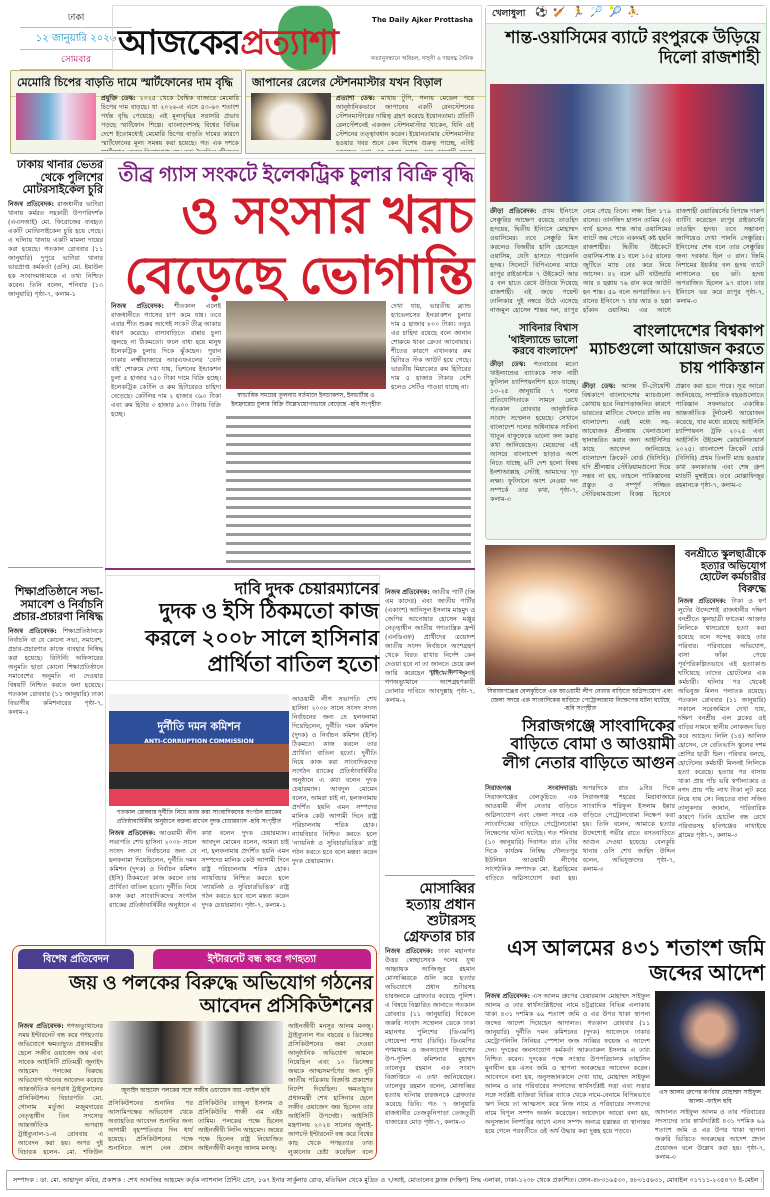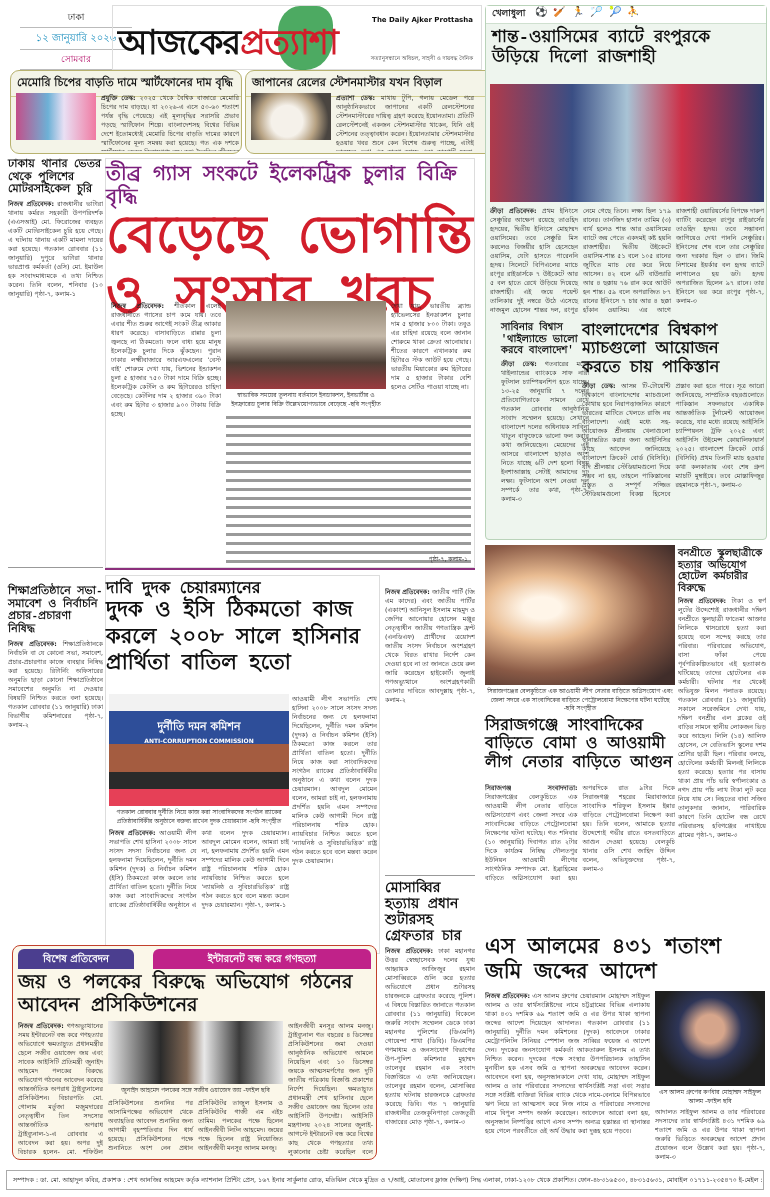--- a/index.html
+++ b/index.html
@@ -3,42 +3,42 @@
 <meta charset="utf-8">
 <style>
   * { box-sizing: border-box; margin: 0; padding: 0; }
   body { width: 770px; height: 1197px; background: #fff; font-family: "DejaVu Sans", sans-serif; color: #111; position: relative; overflow: hidden; }
   .abs { position: absolute; }
   .body-text { font-size: 6.3px; line-height: 9px; color: #222; text-align: justify; overflow: hidden; }
   .body-text b { font-weight: bold; }
   .fill-lines { background: repeating-linear-gradient(#fff 0 2px, #9a9a9a 2px 5px, #fff 5px 9px); }
   .photo { overflow: hidden; }
   .caption { font-size: 6px; line-height: 8.5px; text-align: center; color: #222; }
-  .hl { font-family: Liberation Mono, monospace; text-align: left; font-weight: bold; line-height: 1.15; }
+  .hl { font-family: Liberation Sans, sans-serif; text-align: right; font-weight: bold; line-height: 1.15; }
   .rule { background: #999; }
 
   
   .date-box { left: 20px; top: 8px; width: 112px; font-size: 9px; text-align: center; }
   .date-box div { border-bottom: 1px solid #bbb; padding: 2px 0; }
   .date-box .eng { color: #1b8fbf; font-size: 10px; }
   .date-box .day { color: #b4126a; }
   .logo { left: 112px; top: 5px; width: 370px; height: 65px; border: 1px solid #ddd; }
   .logo-main { position: absolute; left: 5px; top: 10px; font-size: 34px; font-weight: bold; letter-spacing: -1px; font-family: "DejaVu Serif", serif; }
   .logo-red { color: #d21e2b; }
   .logo-map { position: absolute; left: 165px; top: 0; width: 55px; height: 64px; background: #2e9b46; border-radius: 40% 30% 50% 40%; opacity: .85; }
   .logo-en { position: absolute; right: 8px; top: 10px; font-size: 7px; font-weight: bold; }
   .logo-tag { position: absolute; right: 8px; bottom: 6px; font-size: 5.5px; color: #333; }
 
   
   .sports { left: 485px; top: 5px; width: 282px; height: 535px; background: #eef5ee; border: 1px solid #b9d3b9; border-radius: 4px; }
   .sports-band { height: 18px; background: #fff; border-bottom: 1px solid #cfe0cf; display: flex; align-items: flex-start; gap: 10px; padding: 0 6px; font-size: 9px; }
   .sports-band .label { font-weight: bold; color: #222; }
   .sports-band .icons { color: #e07b2c; font-size: 10px; letter-spacing: 6px; }
 
-  .box { background: #f4f4e8; border: 1px solid #b8b26f; border-radius: 9px; }
+  .box { background: #f4f4e8; border: 1px solid #b8b26f; border-radius: 1px; }
   .mini-hl { font-size: 13px; font-weight: bold; padding: 3px 6px; border-bottom: 1px solid #d0cc90; }
 
   .lead-sub { color: #7b1f7c; font-size: 20px; }
   .lead-main { color: #d21e2b; font-size: 52px; line-height: 1.15; font-weight: bold; }
 
   .banner { height: 20px; border-radius: 6px 6px 0 0; color: #fff; font-size: 10px; font-weight: bold; display: flex; align-items: center; justify-content: center; }
 
   .footer { left: 6px; top: 1170px; width: 758px; height: 20px; border: 1px solid #aaa; font-size: 6.3px; display: flex; align-items: center; padding: 0 6px; white-space: nowrap; overflow: hidden; }
 </style>
 </head>
@@ -75,43 +75,43 @@
 <div class="abs" style="left:8px;top:158px;width:95px;height:400px;">
   <div class="hl" style="font-size:11px">ঢাকায় থানার ভেতর থেকে পুলিশের মোটরসাইকেল চুরি</div>
   <div class="body-text" style="height:330px;margin-top:3px;"><b>নিজস্ব প্রতিবেদক:</b> <span>রাজধানীর ভাটারা থানায় কর্মরত সহকারী উপপরিদর্শক (এএসআই) মো. ফিরোজের ব্যবহৃত একটি মোটরসাইকেল চুরি হয়ে গেছে। এ ঘটনায় থানায় একটি মামলা দায়ের করা হয়েছে। গতকাল রোববার (১১ জানুয়ারি) দুপুরে ভাটারা থানার ভারপ্রাপ্ত কর্মকর্তা (ওসি) মো. ইমাউল হক সংবাদমাধ্যমকে এ তথ্য নিশ্চিত করেন। তিনি বলেন, শনিবার (১০ জানুয়ারি)</span> <span>পৃষ্ঠা-৭, কলাম-১</span></div>
 </div>
 <div class="abs rule" style="left:8px;top:567px;width:95px;height:1px;"></div>
 <div class="abs" style="left:8px;top:585px;width:95px;height:355px;">
   <div class="hl" style="font-size:11px">শিক্ষাপ্রতিষ্ঠানে সভা-সমাবেশ ও নির্বাচনি প্রচার-প্রচারণা নিষিদ্ধ</div>
   <div class="body-text" style="height:280px;margin-top:3px;"><b>নিজস্ব প্রতিবেদক:</b> <span>শিক্ষাপ্রতিষ্ঠানকে নির্বাচনি বা যে কোনো সভা, সমাবেশ, প্রচার-প্রচারণার কাজে ব্যবহার নিষিদ্ধ করা হয়েছে। রিটার্নিং অফিসারের অনুমতি ছাড়া কোনো শিক্ষাপ্রতিষ্ঠানে সমাবেশের অনুমতি না দেওয়ার বিষয়টি নিশ্চিত করতে বলা হয়েছে। গতকাল রোববার (১১ জানুয়ারি) ঢাকা বিভাগীয় কমিশনারের</span> <span>পৃষ্ঠা-৭, কলাম-২</span></div>
 </div>
 
-<div class="abs" style="left:105px;top:158px;width:370px;height:410px;border:1px solid #ddd;">
+<div class="abs" style="left:105px;top:158px;width:370px;height:523px;border:1px solid #ddd;">
   <div class="hl lead-sub" style="margin-top:4px;">তীব্র গ্যাস সংকটে ইলেকট্রিক চুলার বিক্রি বৃদ্ধি</div>
+  <div class="hl lead-main">ও সংসার খরচ</div>
   <div class="hl lead-main">বেড়েছে ভোগান্তি</div>
-  <div class="hl lead-main">ও সংসার খরচ</div>
   <div class="body-text abs" style="left:5px;top:142px;width:110px;height:262px;"><b>নিজস্ব প্রতিবেদক:</b> <span>শীতকাল এলেই রাজধানীতে গ্যাসের চাপ কমে যায়। তবে এবার শীত শুরুর আগেই সংকট তীব্র আকার ধারণ করেছে। বাসাবাড়িতে রান্নার চুলা জ্বলছে না ঠিকমতো। ফলে বাধ্য হয়ে মানুষ ইলেকট্রিক চুলার দিকে ঝুঁকছেন। পুরান ঢাকার লক্ষ্মীবাজারে আরএফএলের 'বেস্ট বাই' শোরুমে দেখা যায়, ভিশনের ইন্ডাকশন চুলা ৫ হাজার ৭৫০ টাকা দামে বিক্রি হচ্ছে। ইলেকট্রিক কেটলি ও রুম হিটারেরও চাহিদা বেড়েছে। কেটলির দাম ২ হাজার ৩৯০ টাকা এবং রুম হিটার ৩ হাজার ৯০০ টাকায় বিক্রি হচ্ছে।</span></div>
   <div class="photo abs" style="left:120px;top:142px;width:160px;height:88px;background:linear-gradient(180deg,#8f8270,#c5b9a9 40%,#4c3e35 70%,#9a3b3f);"></div>
   <div class="caption abs" style="left:120px;top:232px;width:160px;">স্বাভাবিক সময়ের তুলনায় বর্তমানে ইনডাকশন, ইনভার্টার ও ইনফ্রারেড চুলার বিক্রি উল্লেখযোগ্যভাবে বেড়েছে -ছবি সংগৃহীত</div>
   <div class="body-text abs" style="left:285px;top:142px;width:80px;height:120px;"><span>দেখা যায়, ভারতীয় ব্র্যান্ড হ্যাভেলসের ইনডাকশন চুলার দাম ৫ হাজার ৮০০ টাকা। তবুও এর চাহিদা রয়েছে বলে জানান শোরুমে থাকা ক্রেতা আনোয়ার। শীতের কারণে এখানকার রুম হিটারও স্টক আউট হয়ে গেছে। ভারতীয় মিয়াকোর রুম হিটারের দাম ৫ হাজার টাকার বেশি হলেও সেটিও পাওয়া যাচ্ছে না।</span></div>
   <div class="body-text fill-lines abs" style="left:120px;top:255px;width:245px;height:150px;"></div>
   <div class="body-text abs" style="right:6px;bottom:4px;font-size:6px;">পৃষ্ঠা-৭, কলাম-১</div>
 </div>
 <div class="abs" style="left:105px;top:568px;width:370px;height:2px;background:#8b2f7c;"></div>
 
 <div class="abs sports">
   <div class="sports-band">
     <span class="label">খেলাধুলা</span>
     <span class="icons">⚽🏏🏃🏸🎾⛹</span>
   </div>
   <div class="hl" style="font-size:17px;padding:4px 6px;">শান্ত-ওয়াসিমের ব্যাটে রংপুরকে উড়িয়ে দিলো রাজশাহী</div>
   <div class="photo abs" style="left:4px;top:78px;width:274px;height:118px;background:linear-gradient(90deg,#b03a4b,#3a4e84 30%,#a8c3d5 50%,#cc3048 70%,#2f3b6b);"></div>
   <div class="body-text abs" style="left:4px;top:200px;width:274px;height:112px;column-count:3;column-gap:5px;"><b>ক্রীড়া প্রতিবেদক:</b> <span>প্রথম ইনিংসে সেঞ্চুরির আক্ষেপ রয়েছে তাওহিদ হৃদয়ের, দ্বিতীয় ইনিংসে মোহাম্মদ ওয়াসিমের। তবে সেঞ্চুরি মিস করলেও বিজয়ীর হাসি হেসেছেন ওয়াসিম, যেটা হাসতে পারেননি হৃদয়। সিলেটে বিপিএলের ম্যাচে রংপুর রাইডার্সকে ৭ উইকেটে আর ৫ বল হাতে রেখে উড়িয়ে দিয়েছে রাজশাহী। এই জয়ে পয়েন্ট তালিকার দুই নম্বরে উঠে এসেছে নাজমুল হোসেন শান্তর দল, রংপুর নেমে গেছে তিনে। লক্ষ্য ছিল ১৭৯ রানের। তানজিদ হাসান তামিম (৩) ব্যর্থ হলেও শান্ত আর ওয়াসিমের ব্যাটে জয় পেতে একদমই কষ্ট হয়নি রাজশাহীর। দ্বিতীয় উইকেটে ওয়াসিম-শান্ত ৫১ বলে ১০৫ রানের জুটিতে ম্যাচ বের করে নিয়ে আসেন। ৪২ বলে ৬টি বাউন্ডারি আর ৪ ছক্কায় ৭৬ রান করে আউট হন শান্ত। ৫৯ বলে অপরাজিত ৮৭ রানের ইনিংসে ৭ চার আর ৪ ছক্কা হাঁকান ওয়াসিম। এর আগে রাজশাহী ওয়ারিয়র্সের বিপক্ষে দারুণ ব্যাটিং করেছেন রংপুর রাইডার্সের তাওহিদ হৃদয়। তবে সম্ভাবনা জাগিয়েও দেখা পাননি সেঞ্চুরির। ইনিংসের শেষ বলে তার সেঞ্চুরির জন্য দরকার ছিল ৩ রান। জিমি নিশামের ইয়র্কার বল হৃদয় ব্যাটে লাগালেও হয় ডট। হৃদয় অপরাজিত ছিলেন ৯৭ রানে। তার ইনিংসে ভর করে রংপুর</span> <span>পৃষ্ঠা-৭, কলাম-৩</span></div>
 
-  <div class="abs" style="left:15px;top:316px;width:88px;height:215px;">
+  <div class="abs" style="left:4px;top:316px;width:88px;height:215px;">
     <div class="hl" style="font-size:10px">সাবিনার বিশ্বাস 'থাইল্যান্ডে ভালো করবে বাংলাদেশ'</div>
     <div class="body-text" style="height:160px;margin-top:2px;"><b>ক্রীড়া ডেস্ক:</b> <span>গতবারের মতো থাইল্যান্ডের ব্যাংককে সাফ নারী ফুটসাল চ্যাম্পিয়নশিপ হতে যাচ্ছে। ১৩-২৫ জানুয়ারি ৭ দলের প্রতিযোগিতাকে সামনে রেখে গতকাল রোববার আনুষ্ঠানিক সংবাদ সম্মেলন হয়েছে। সেখানে বাংলাদেশ দলের অধিনায়ক সাবিনা খাতুন বাফুফেকে ভালো ফল করার কথা জানিয়েছেন। মেয়েদের এই আসরে বাংলাদেশ ছাড়াও অংশ নিতে যাচ্ছে ৬টি দেশ হলো বিষয় ইনশাআল্লাহ সেটাই আমাদের দৃঢ় লক্ষ্য। ফুটসালে অংশ নেওয়া দল সম্পর্কে তার কথা,</span> <span>পৃষ্ঠা-৭, কলাম-৩</span></div>
   </div>
   <div class="abs" style="left:96px;top:316px;width:182px;height:215px;">
     <div class="hl" style="font-size:16px">বাংলাদেশের বিশ্বকাপ ম্যাচগুলো আয়োজন করতে চায় পাকিস্তান</div>
     <div class="body-text" style="height:145px;margin-top:4px;column-count:2;column-gap:5px;"><b>ক্রীড়া ডেস্ক:</b> <span>আসন্ন টি-টোয়েন্টি বিশ্বকাপে বাংলাদেশের ম্যাচগুলো কোথায় হবে নিরাপত্তাজনিত কারণে ভারতের মাটিতে খেলতে রাজি নয় বাংলাদেশ। এরই মধ্যে সহ-আয়োজক শ্রীলঙ্কায় খেলাগুলো স্থানান্তরিত করার জন্য আইসিসির কাছে আবেদন জানিয়েছে বাংলাদেশ ক্রিকেট বোর্ড (বিসিবি)। যদি শ্রীলঙ্কার স্টেডিয়ামগুলো দিয়ে সম্ভব না হয়, তাহলে পাকিস্তানের প্রস্তুত ও সম্পূর্ণ সজ্জিত স্টেডিয়ামগুলো বিকল্প হিসেবে প্রস্তাব করা হতে পারে। সূত্র আরো জানিয়েছে, সাম্প্রতিক বছরগুলোতে পাকিস্তান সফলভাবে একাধিক আন্তর্জাতিক টুর্নামেন্ট আয়োজন করেছে, যার মধ্যে রয়েছে আইসিসি চ্যাম্পিয়নস ট্রফি ২০২৫ এবং আইসিসি উইমেন্স কোয়ালিফায়ার্স ২০২৫। বাংলাদেশ ক্রিকেট বোর্ড (বিসিবি) প্রথম তিনটি ম্যাচ হওয়ার কথা কলকাতায় এবং শেষ গ্রুপ ম্যাচটি মুম্বাইয়ে। তবে মোস্তাফিজুর রহমানকে</span> <span>পৃষ্ঠা-৭, কলাম-৩</span></div>
   </div>
 </div>
 
 <div class="abs" style="left:105px;top:575px;width:275px;height:379px;border:1px solid #ddd;">

